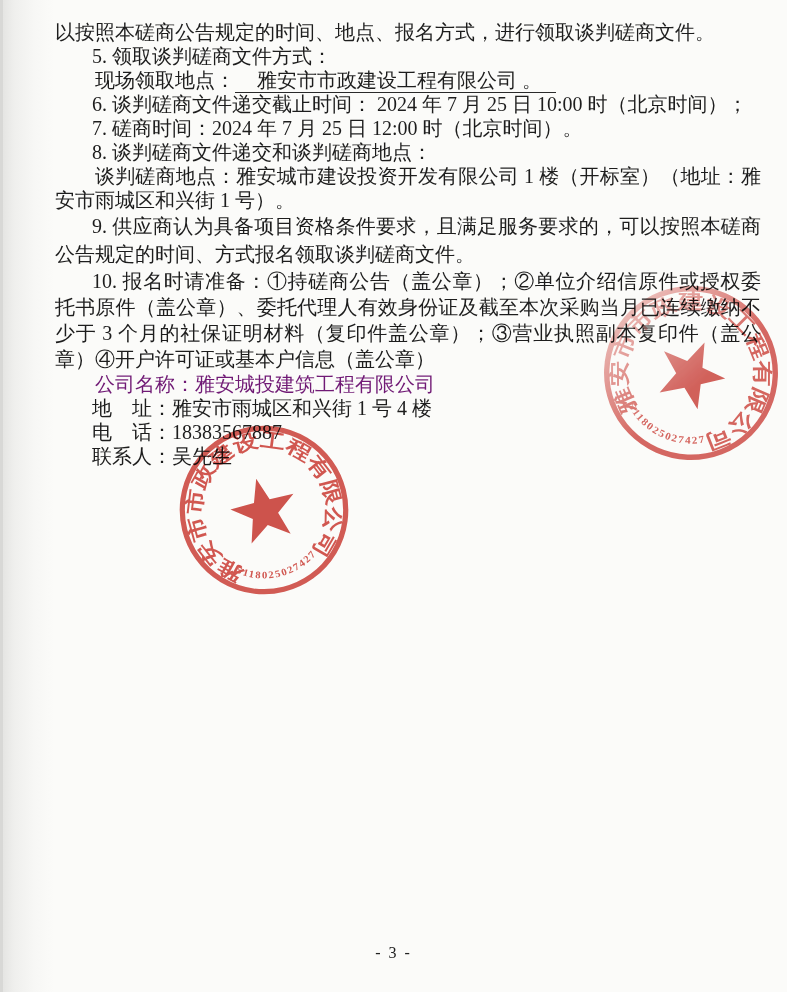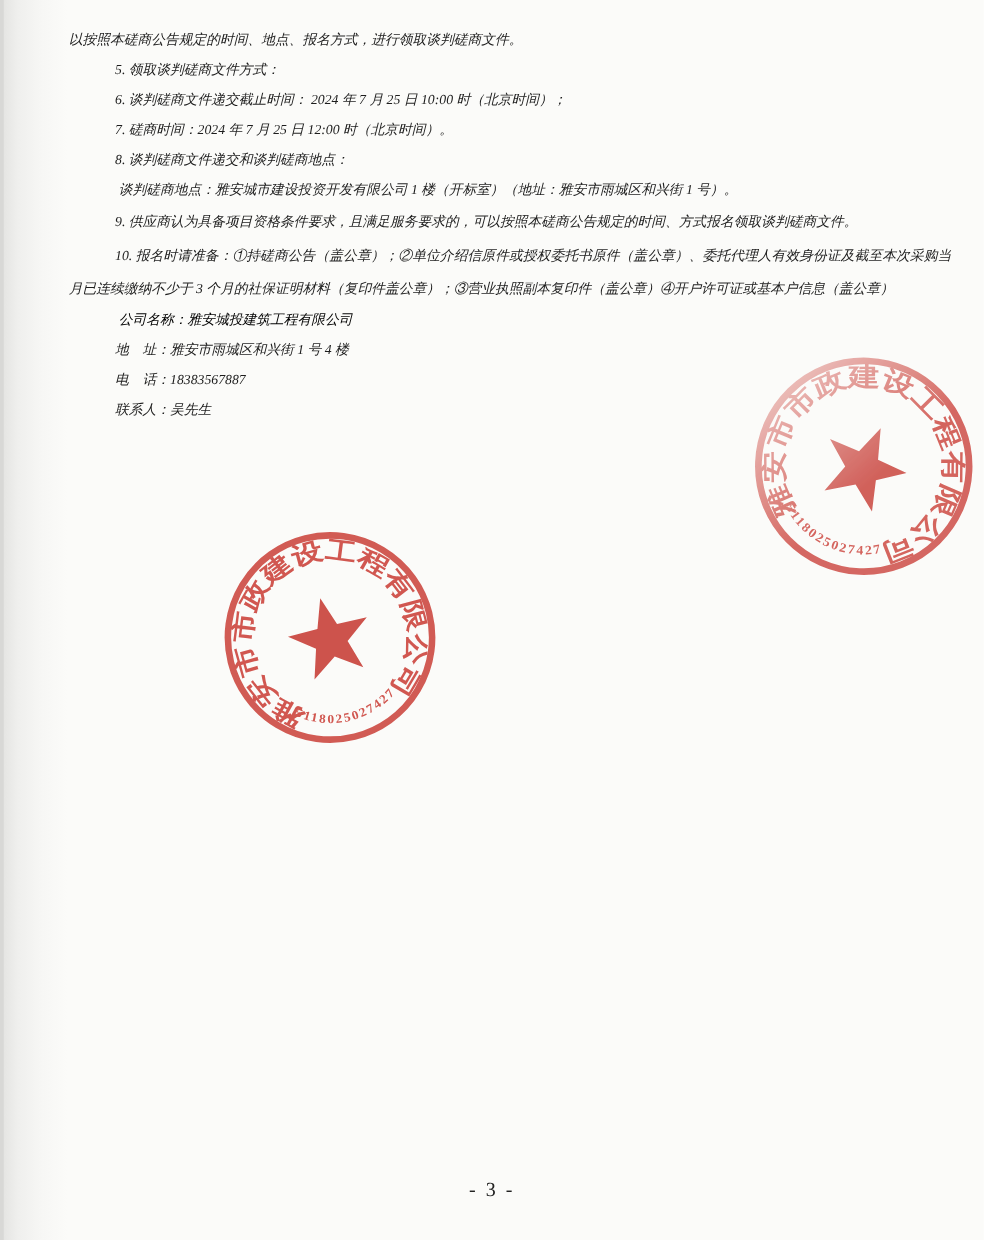--- a/index.html
+++ b/index.html
@@ -9,35 +9,35 @@
     font-family:"Liberation Serif","DejaVu Serif",serif;
   }
   .page{position:absolute;inset:0;}
   .scan-edge{
     position:absolute;left:0;top:0;bottom:0;width:54px;
     background:linear-gradient(90deg,#e2e2e0 0px,#efefed 14px,#f7f7f5 34px,rgba(251,251,249,0) 54px);
   }
   .scan-edge-line{position:absolute;left:0;top:0;bottom:0;width:3px;background:#d8d8d6;}
   .doc{
     position:absolute;left:55px;right:26px;top:20px;
-    font-size:11px;color:#1d1d1d;text-align:justify;line-height:24px;font-style:italic;
+    font-size:20px;color:#1d1d1d;text-align:justify;line-height:24px;
   }
   .doc p{margin:0;}
   .ind{text-indent:37px;}
   .ind2{text-indent:40px;}
   .mt9{margin-top:9px;}  .mt10{margin-top:10px;} .mt11{margin-top:11px;}
   .mt4{margin-top:4px;}  .mt6{margin-top:6px;}   .mt12{margin-top:12px;}
   .mt14{margin-top:14px;}
   .lh28{line-height:28px;}
   .lh35{line-height:26px;}
   .underlined{
     border-bottom:1.5px solid #2a2a2a;
     padding:0 14px 1px 22px;
   }
-  .grey-line{color:#000000;}
+  .grey-line{color:#701a75;}
   .footer{
     position:absolute;left:0;right:0;top:944px;text-align:center;
     font-size:16px;color:#222;letter-spacing:2px;
     font-family:"Liberation Serif","DejaVu Serif",serif;
   }
   .stamp{
     position:absolute;mix-blend-mode:multiply;pointer-events:none;
   }
   .stamp-a{
     left:169px;top:415px;width:190px;height:190px;
@@ -61,20 +61,21 @@
 <div class="page">
 
   <div class="scan-edge"></div>
   <div class="scan-edge-line"></div>
 
   <div class="doc">
     <p>以按照本磋商公告规定的时间、地点、报名方式，进行领取谈判磋商文件。</p>
 
     <p class="ind mt11">5. 领取谈判磋商文件方式：</p>
 
+    <p class="ind2 mt9"><span>现场领取地点：</span><span class="underlined">雅安市市政建设工程有限公司 。</span></p>
 
 
     <p class="ind mt10">6. 谈判磋商文件递交截止时间： 2024 年 7 月 25 日 10:00 时（北京时间）；</p>
 
     <p class="ind mt10">7. 磋商时间：2024 年 7 月 25 日 12:00 时（北京时间）。</p>
 
     <p class="ind mt10">8. 谈判磋商文件递交和谈判磋商地点：</p>
 
 
     <p class="ind2">谈判磋商地点：雅安城市建设投资开发有限公司 1 楼（开标室）（地址：雅安市雨城区和兴街 1 号）。</p>

